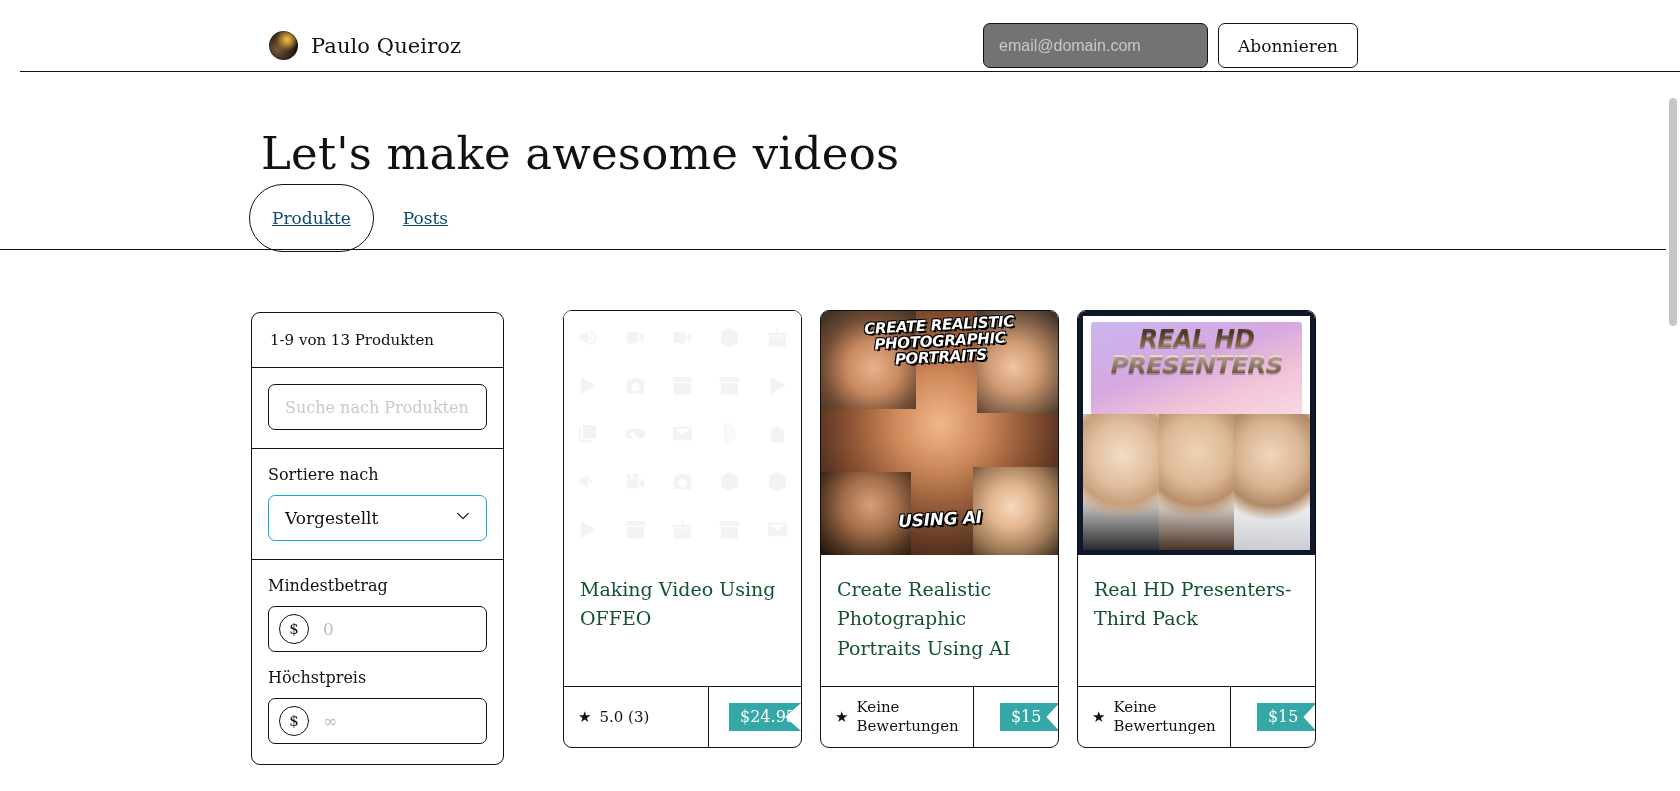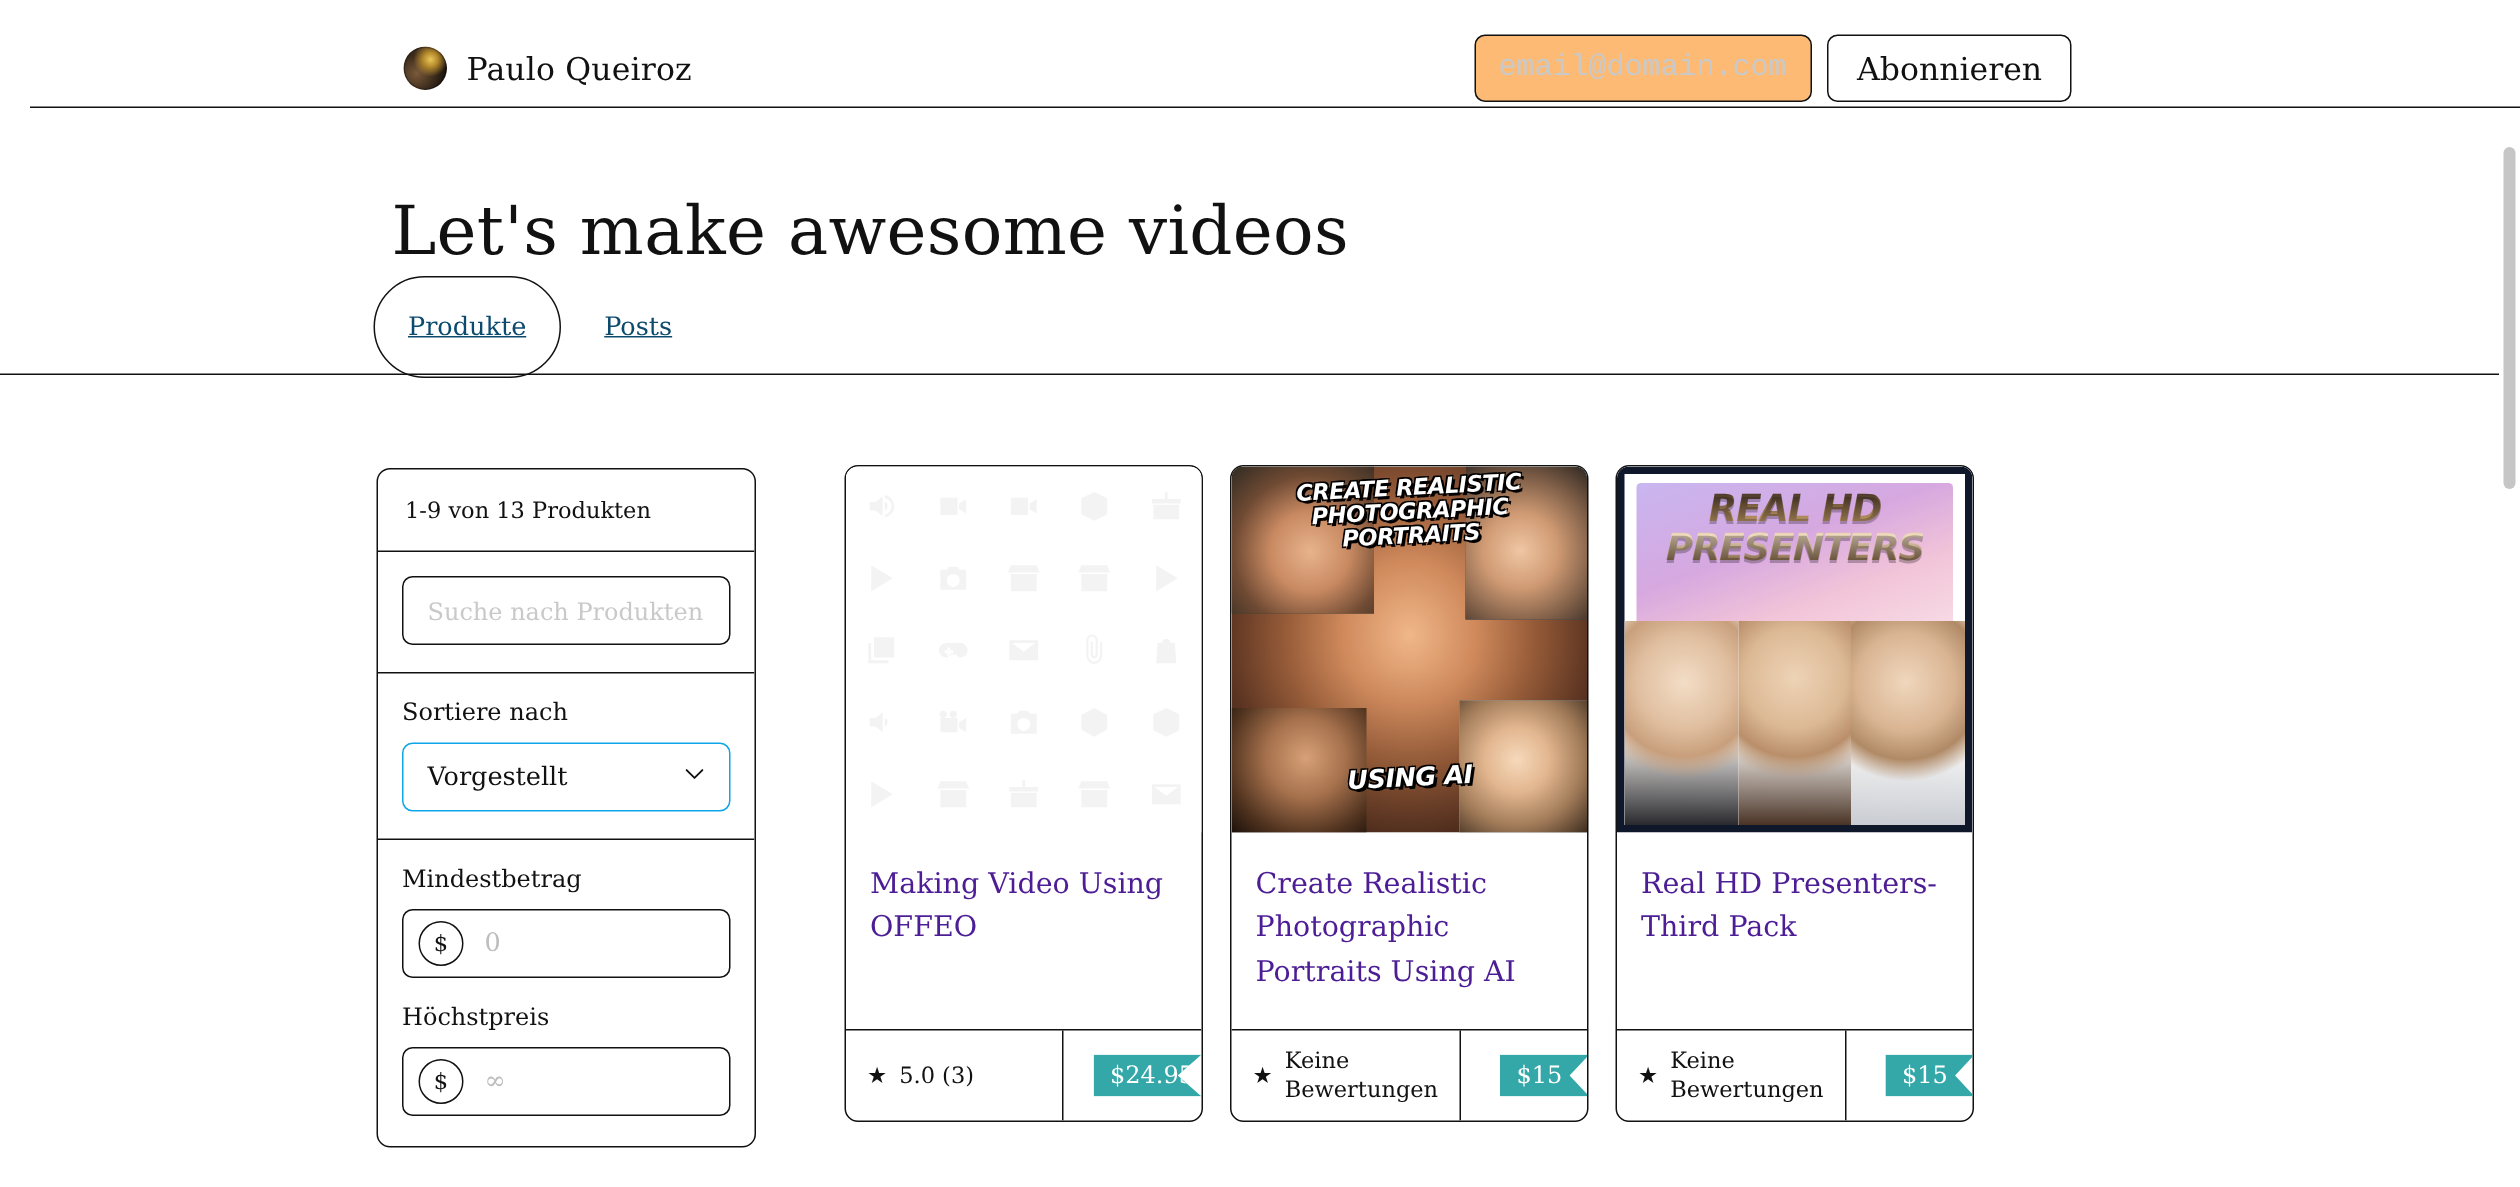--- a/index.html
+++ b/index.html
@@ -34,32 +34,32 @@
   }
   .brand-name { font-size: 21px; color:#111; letter-spacing:.1px; }
 
   .subscribe-wrap {
     position:absolute; left: 963px; top: 23px;
     display:flex; align-items:stretch; gap: 10px;
   }
   .email-input {
     width: 225px; height: 45px;
     border: 1px solid #111; border-radius: 7px;
-    background:#fdba74; color:#111;
-    font-family: Liberation Mono, monospace;
-    font-size: 20px; padding: 0 15px;
+    background:#737373; color:#111;
+    font-family: Liberation Sans, sans-serif;
+    font-size: 16px; padding: 0 15px;
     outline: none;
   }
   .email-input::placeholder { color:#c9c9c9; }
   .subscribe-btn {
     height: 45px; padding: 0 19px;
     border: 1px solid #111; border-radius: 7px;
     background:#fff; color:#111;
     font-family: "DejaVu Serif", "Liberation Serif", serif;
-    font-size: 21px; cursor:pointer; white-space:nowrap;
+    font-size: 17px; cursor:pointer; white-space:nowrap;
   }
 
   
   .hero { position:absolute; left:0; top:92px; width:1680px; height:158px; border-bottom:1px solid #111; }
   .hero-title {
     position:absolute; left:249px; top:23px;
     font-size: 45px; color:#111; font-weight: 400; letter-spacing:.2px;
     white-space: nowrap; margin:12px;
   }
   .tabs { position:absolute; left:249px; top:92px; display:flex; align-items:center; gap:6px; }
@@ -127,21 +127,21 @@
     position:absolute; left:563px; top:60px;
     display:flex; gap:18px;
   }
   .card {
     width: 239px; height: 438px;
     border:1px solid #111; border-radius: 9px; background:#fff;
     display:flex; flex-direction:column; overflow:hidden;
   }
   .card-media { height: 244px; flex:none; overflow:hidden; position:relative; background:#fff; }
   .card-body { flex:1; padding: 20px 16px 8px 16px; }
-  .card-title { font-size:19px; line-height:1.55; color:#4c1d95; }
+  .card-title { font-size:19px; line-height:1.55; color:#14532d; }
   .card-foot {
     height: 61px; flex:none; border-top:1px solid #111;
     display:flex; align-items:stretch;
   }
   .rating {
     flex:1; display:flex; align-items:center; gap:8px;
     padding: 0 14px; font-size:15px; color:#111; line-height:1.25;
   }
   .star { font-size: 15px; color:#111; flex:none; }
   .price-cell {

